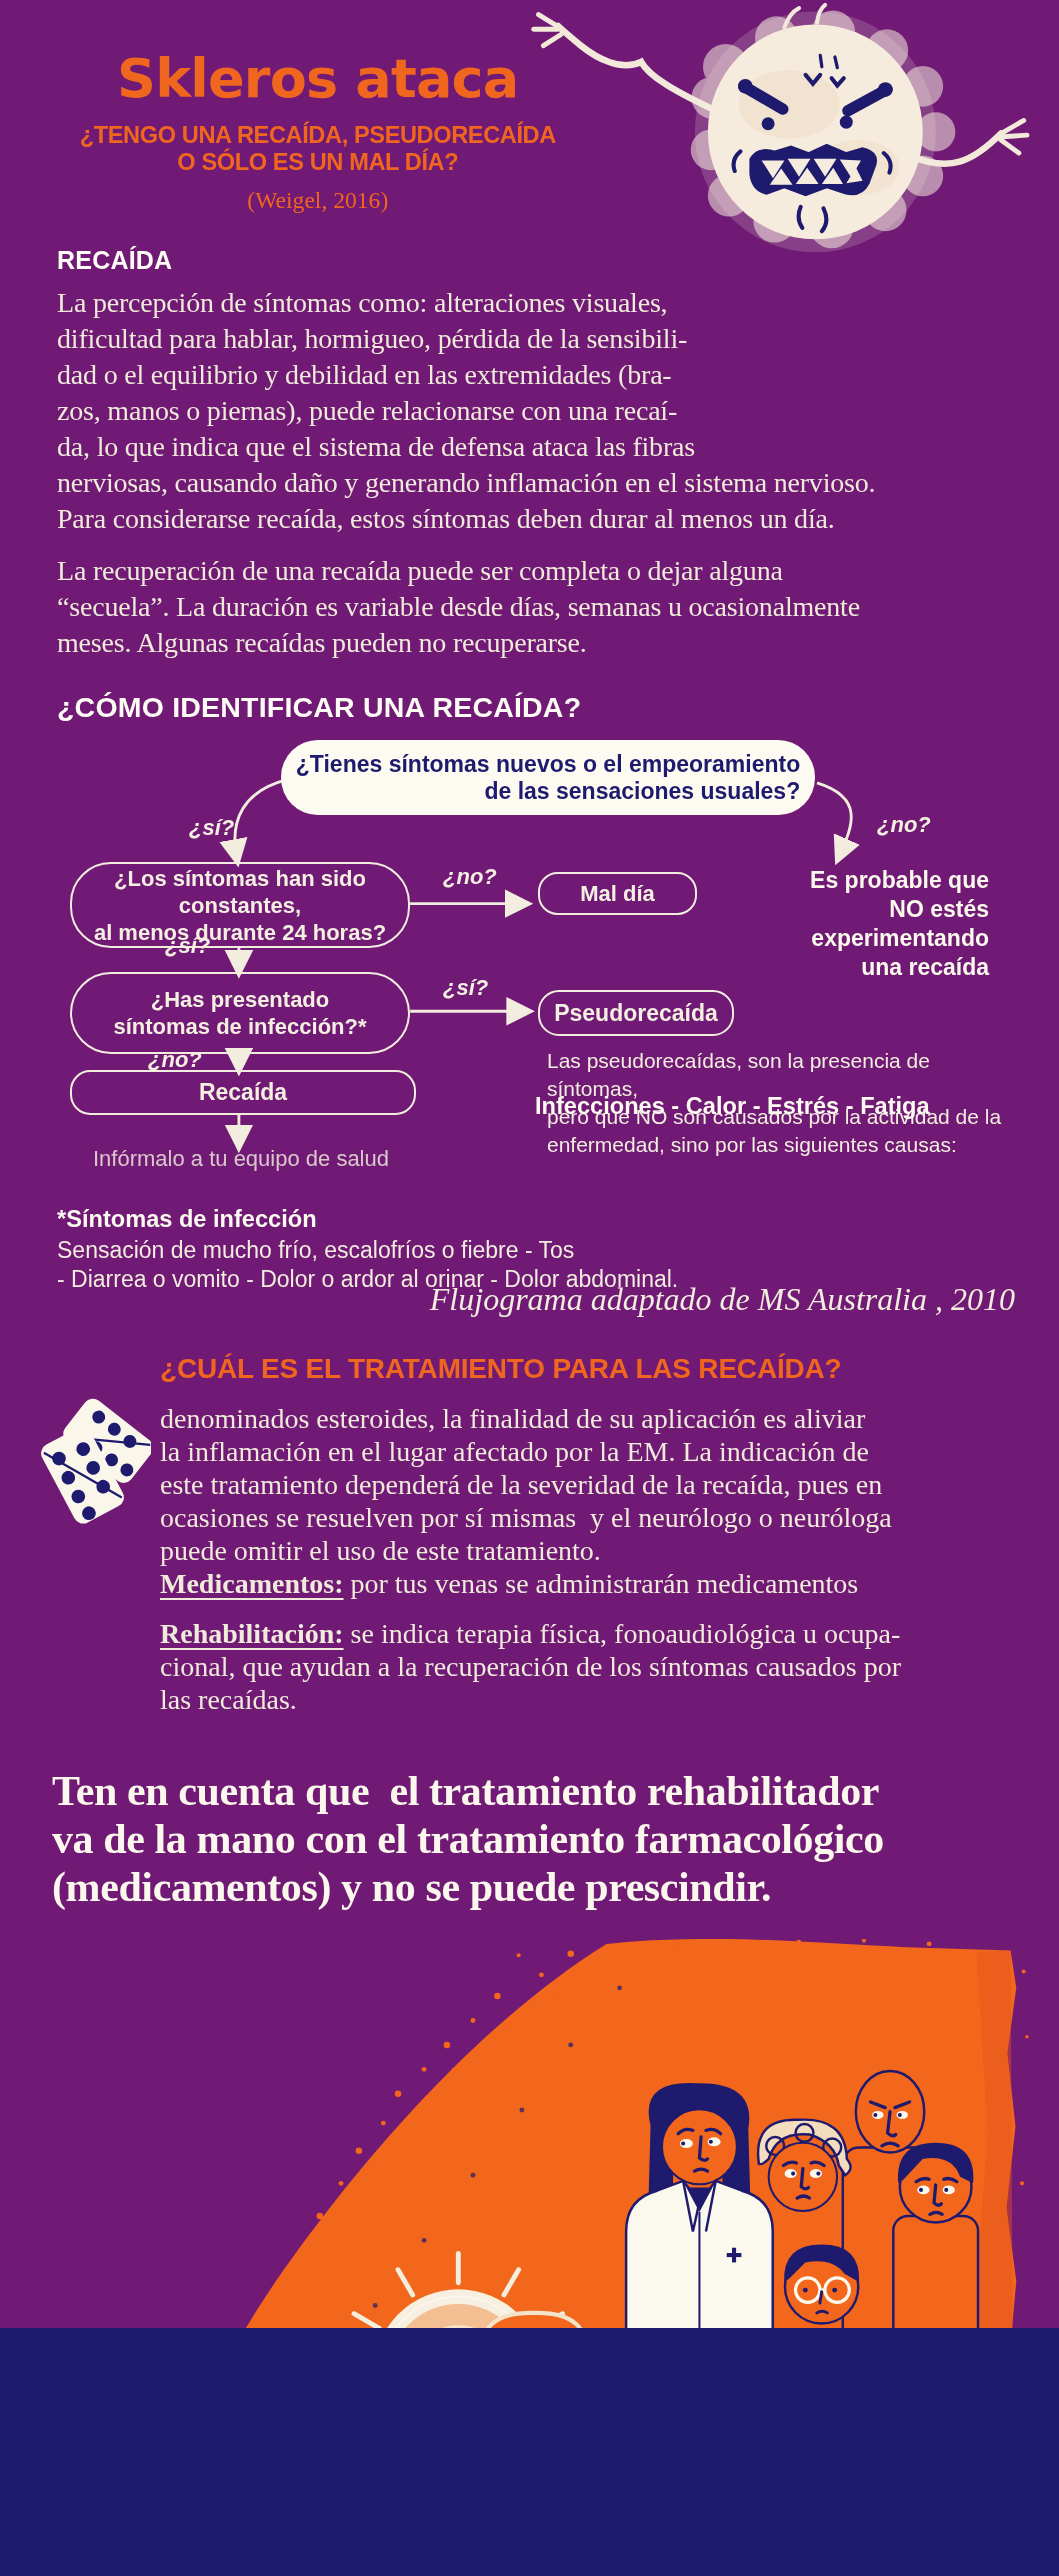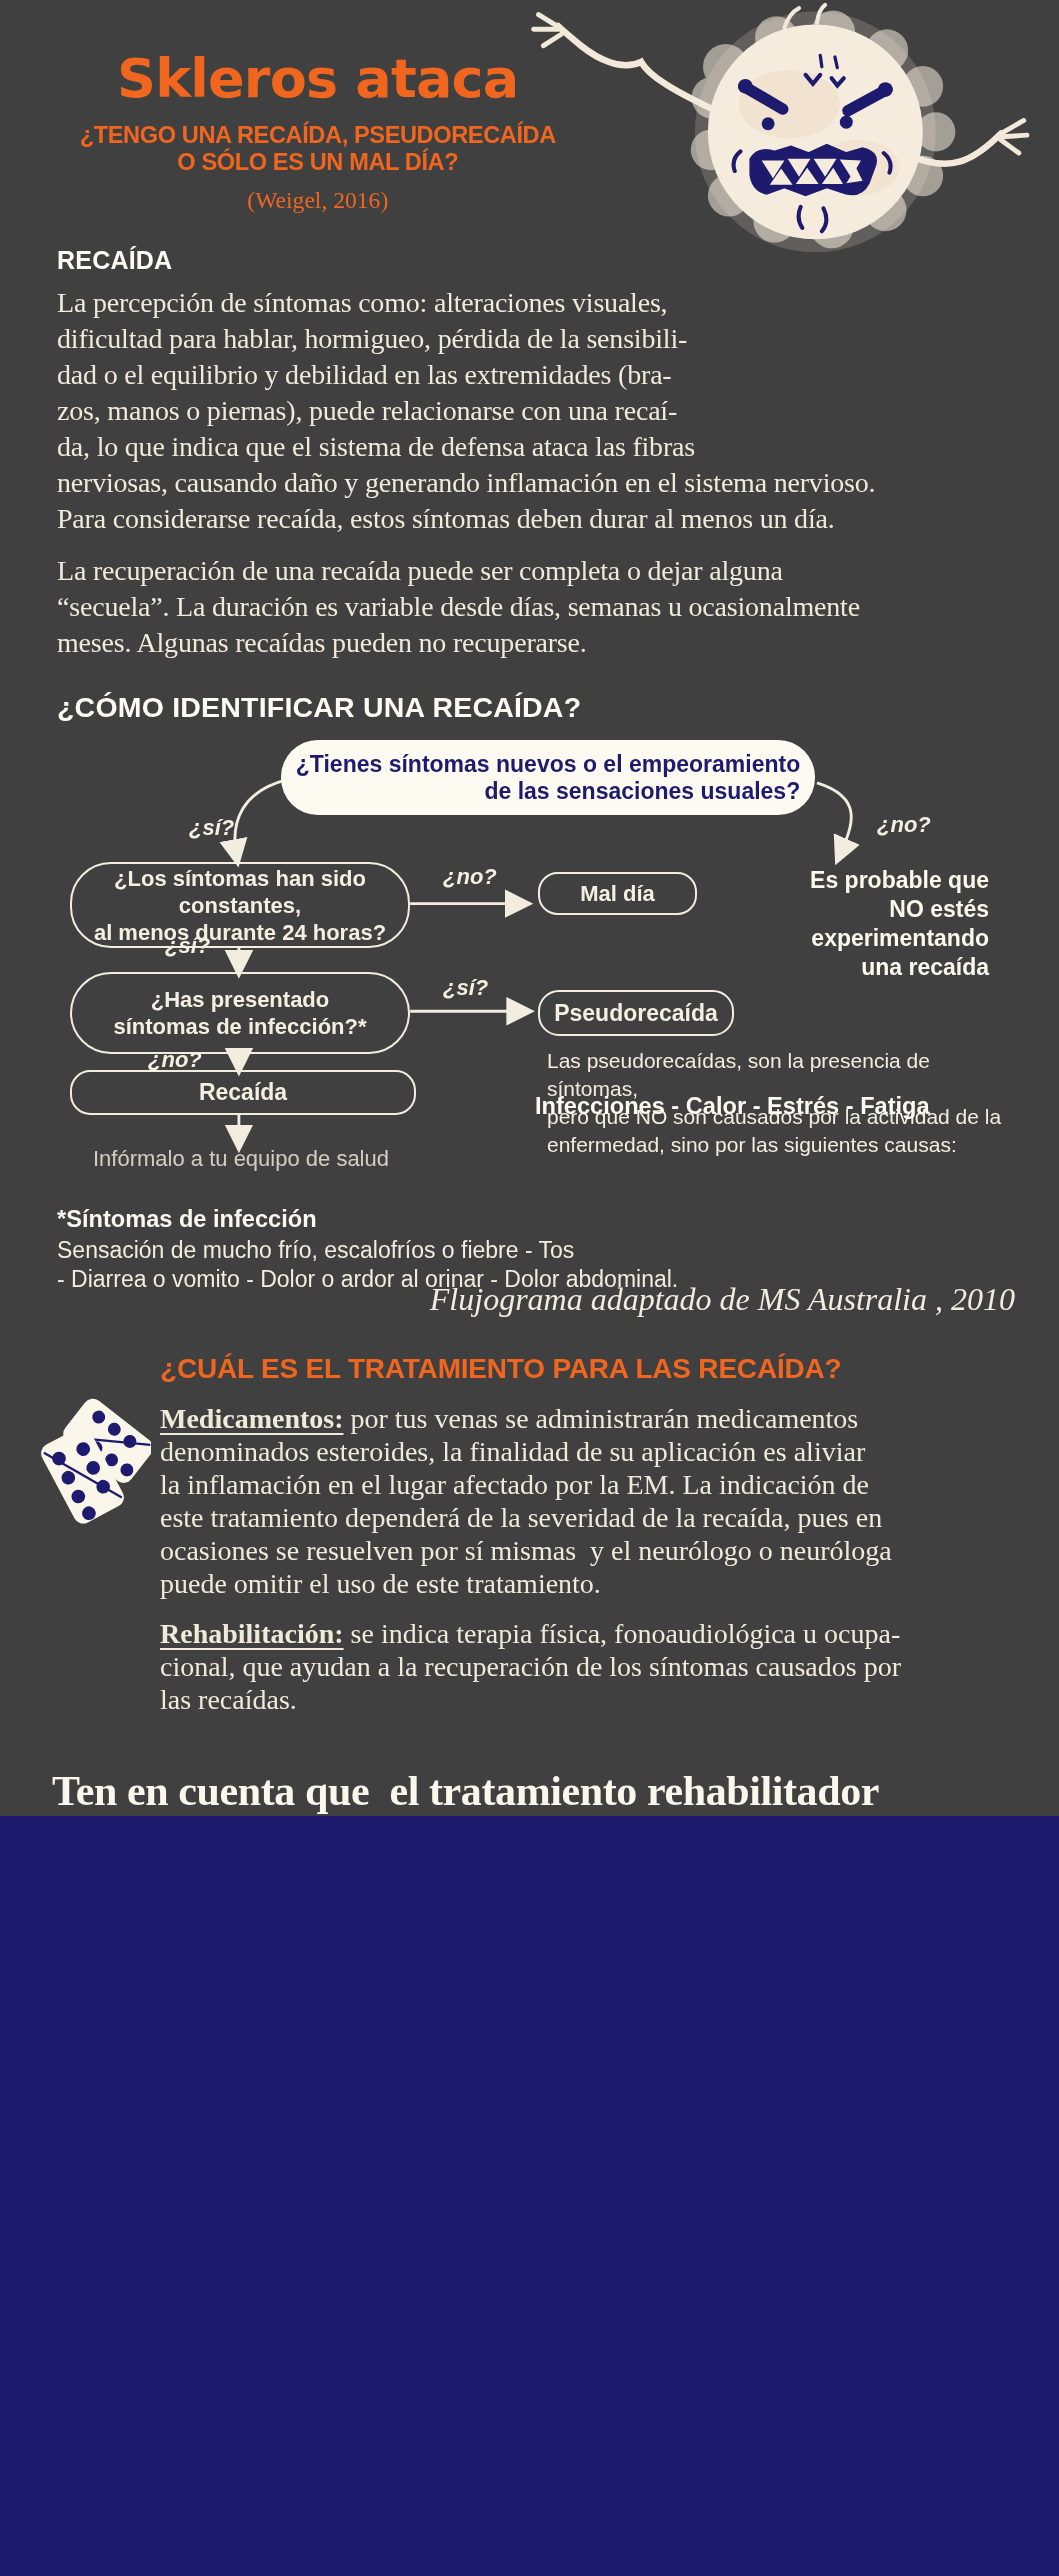--- a/index.html
+++ b/index.html
@@ -1,16 +1,16 @@
 <!DOCTYPE html>
 <html style="font-size:13px"><head>
 <meta charset="utf-8">
 <style>
   html,body{margin:0;padding:0;background:#1E1A6E;}
-  .page{position:relative;width:1060px;height:1816px;background:#404040;overflow:hidden;
+  .page{position:relative;width:1060px;height:2328px;background:#701a75;overflow:hidden;
         font-family:"Liberation Sans",sans-serif;color:#F2ECDF;}
   .abs{position:absolute;}
   .pre{white-space:pre-wrap;}
   
   .title{left:16.3px;top:47px;width:603px;text-align:center;color:#F0661F;
          font-family:"DejaVu Sans",sans-serif;font-weight:800;font-size:54px;letter-spacing:-0.8px;}
   .subtitle{left:16.3px;top:122px;width:603px;text-align:center;color:#F0661F;
             font-weight:bold;font-size:23.6px;line-height:27px;letter-spacing:-0.4px;}
   .citation{left:16.3px;top:187px;width:603px;text-align:center;color:#F0661F;
             font-family:"Liberation Serif",serif;font-size:23.6px;}
@@ -192,22 +192,22 @@
         <circle cx="44" cy="110" r="9"></circle>
           <circle cx="79" cy="114" r="9"></circle>
         <circle cx="44" cy="138" r="9"></circle>
           <circle cx="79" cy="142" r="9"></circle>
         <circle cx="46" cy="164" r="9"></circle>
       </g>
     </g>
   </svg>
 
   <div class="abs serif medtext">
+    <div class="pre">denominados esteroides, la finalidad de su aplicación es aliviar<br>la inflamación en el lugar afectado por la EM. La indicación de<br>este tratamiento dependerá de la severidad de la recaída, pues en<br>ocasiones se resuelven por sí mismas  y el neurólogo o neuróloga<br>puede omitir el uso de este tratamiento.</div>
     <div class="pre"><span class="lead">Medicamentos:</span><span> por tus venas se administrarán medicamentos</span></div>
-    <div class="pre">denominados esteroides, la finalidad de su aplicación es aliviar<br>la inflamación en el lugar afectado por la EM. La indicación de<br>este tratamiento dependerá de la severidad de la recaída, pues en<br>ocasiones se resuelven por sí mismas  y el neurólogo o neuróloga<br>puede omitir el uso de este tratamiento.</div>
   </div>
 
   <div class="abs serif rehabtext">
     <div class="pre"><span class="lead">Rehabilitación:</span><span> se indica terapia física, fonoaudiológica u ocupa-</span></div>
     <div class="pre">cional, que ayudan a la recuperación de los síntomas causados por<br>las recaídas.</div>
   </div>
 
   <div class="abs serif statement pre">Ten en cuenta que  el tratamiento rehabilitador<br>va de la mano con el tratamiento farmacológico<br>(medicamentos) y no se puede prescindir.</div>
 
   <svg class="abs" style="left:0;top:1939px;width:1060px;height:637px" viewBox="0 0 1300 782">

